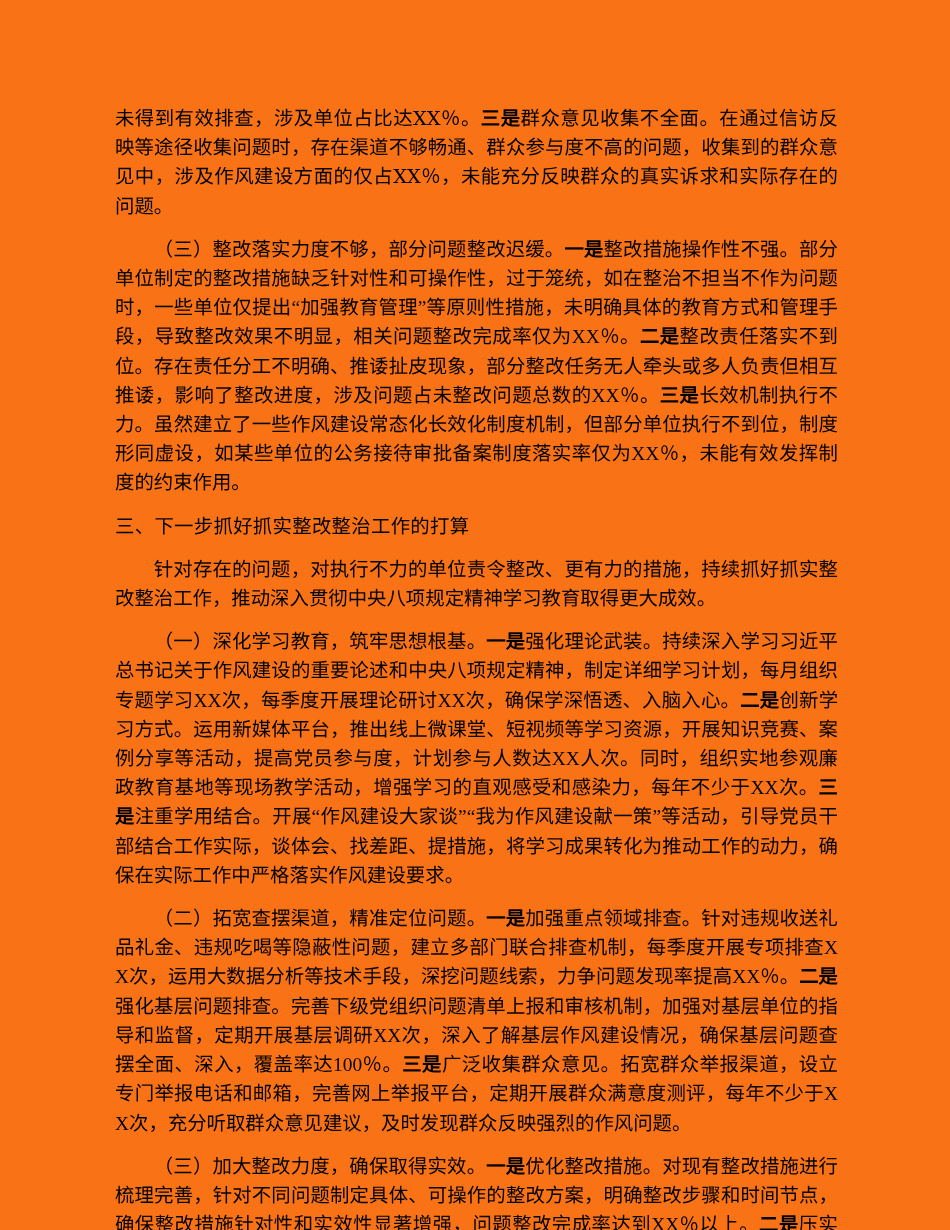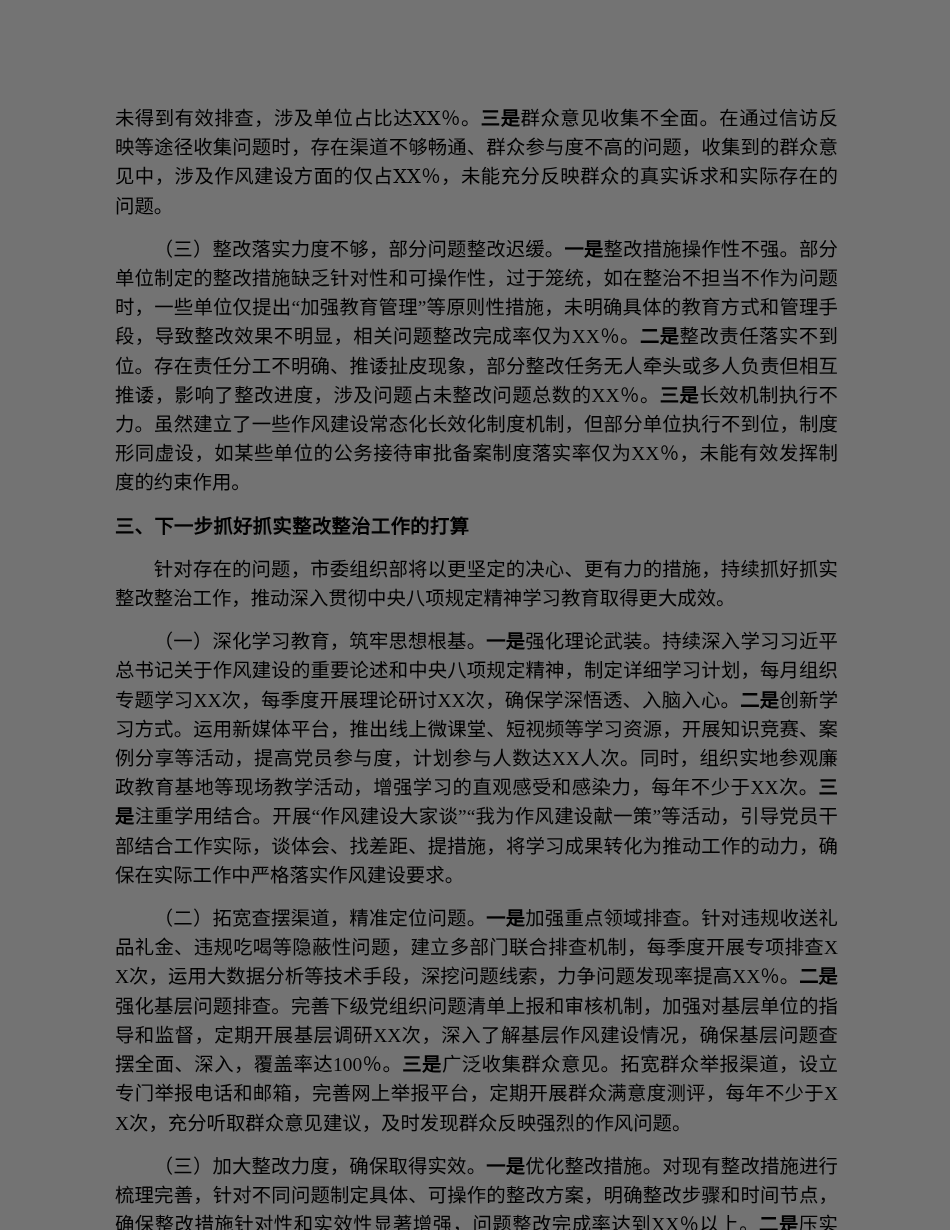--- a/index.html
+++ b/index.html
@@ -12,21 +12,21 @@
     width: 950px;
     height: 1230px;
     font-family: "DejaVu Serif", "Liberation Serif", serif;
     color: #000000;
     -webkit-font-smoothing: antialiased;
   }
   .page {
     position: relative;
     width: 950px;
     height: 1230px;
-    background: #737373;
+    background: #f97316;
     box-sizing: border-box;
     padding: 104px 112px 0 115px;
     overflow: hidden;
   }
   .doc-body {
     width: 723px;
   }
   p.para {
     margin: 0 0 0 0;
     font-size: 19.4px;
@@ -43,21 +43,21 @@
     text-indent: 0;
   }
   p.para + p.para {
     margin-top: 14px;
     font-family: Liberation Serif, serif;
   }
   h2.section-heading {
     margin: 14px 0 0 0;
     font-size: 19.4px;
     line-height: 29.2px;
-    font-weight: bold;
+    font-weight: normal;
     font-family: "DejaVu Sans", "Liberation Sans", sans-serif;
     text-indent: 0;
     color: #000000;
     letter-spacing: 0.3px;
   }
   h2.section-heading + p.para {
     margin-top: 14px;
   }
   .b {
     font-weight: bold;
@@ -68,21 +68,21 @@
 
 <div class="page">
   <div class="doc-body">
 
     <p class="para cont">未得到有效排查，涉及单位占比达XX％。<span class="b">三是</span>群众意见收集不全面。在通过信访反映等途径收集问题时，存在渠道不够畅通、群众参与度不高的问题，收集到的群众意见中，涉及作风建设方面的仅占XX％，未能充分反映群众的真实诉求和实际存在的问题。</p>
 
     <p class="para">（三）整改落实力度不够，部分问题整改迟缓。<span class="b">一是</span>整改措施操作性不强。部分单位制定的整改措施缺乏针对性和可操作性，过于笼统，如在整治不担当不作为问题时，一些单位仅提出“加强教育管理”等原则性措施，未明确具体的教育方式和管理手段，导致整改效果不明显，相关问题整改完成率仅为XX％。<span class="b">二是</span>整改责任落实不到位。存在责任分工不明确、推诿扯皮现象，部分整改任务无人牵头或多人负责但相互推诿，影响了整改进度，涉及问题占未整改问题总数的XX％。<span class="b">三是</span>长效机制执行不力。虽然建立了一些作风建设常态化长效化制度机制，但部分单位执行不到位，制度形同虚设，如某些单位的公务接待审批备案制度落实率仅为XX％，未能有效发挥制度的约束作用。</p>
 
     <h2 class="section-heading">三、下一步抓好抓实整改整治工作的打算</h2>
 
-    <p class="para">针对存在的问题，市委组织部将以更坚定的决心、更有力的措施，持续抓好抓实整改整治工作，推动深入贯彻中央八项规定精神学习教育取得更大成效。</p>
+    <p class="para">针对存在的问题，对执行不力的单位责令整改、更有力的措施，持续抓好抓实整改整治工作，推动深入贯彻中央八项规定精神学习教育取得更大成效。</p>
 
     <p class="para">（一）深化学习教育，筑牢思想根基。<span class="b">一是</span>强化理论武装。持续深入学习习近平总书记关于作风建设的重要论述和中央八项规定精神，制定详细学习计划，每月组织专题学习XX次，每季度开展理论研讨XX次，确保学深悟透、入脑入心。<span class="b">二是</span>创新学习方式。运用新媒体平台，推出线上微课堂、短视频等学习资源，开展知识竞赛、案例分享等活动，提高党员参与度，计划参与人数达XX人次。同时，组织实地参观廉政教育基地等现场教学活动，增强学习的直观感受和感染力，每年不少于XX次。<span class="b">三是</span>注重学用结合。开展“作风建设大家谈”“我为作风建设献一策”等活动，引导党员干部结合工作实际，谈体会、找差距、提措施，将学习成果转化为推动工作的动力，确保在实际工作中严格落实作风建设要求。</p>
 
     <p class="para">（二）拓宽查摆渠道，精准定位问题。<span class="b">一是</span>加强重点领域排查。针对违规收送礼品礼金、违规吃喝等隐蔽性问题，建立多部门联合排查机制，每季度开展专项排查XX次，运用大数据分析等技术手段，深挖问题线索，力争问题发现率提高XX％。<span class="b">二是</span>强化基层问题排查。完善下级党组织问题清单上报和审核机制，加强对基层单位的指导和监督，定期开展基层调研XX次，深入了解基层作风建设情况，确保基层问题查摆全面、深入，覆盖率达100％。<span class="b">三是</span>广泛收集群众意见。拓宽群众举报渠道，设立专门举报电话和邮箱，完善网上举报平台，定期开展群众满意度测评，每年不少于XX次，充分听取群众意见建议，及时发现群众反映强烈的作风问题。</p>
 
     <p class="para">（三）加大整改力度，确保取得实效。<span class="b">一是</span>优化整改措施。对现有整改措施进行梳理完善，针对不同问题制定具体、可操作的整改方案，明确整改步骤和时间节点，确保整改措施针对性和实效性显著增强，问题整改完成率达到XX％以上。<span class="b">二是</span>压实整改责任。进一步明确各单位和部门整改责任，建立整改责任清单，实行销号管理，对整改不力的单位和个人进行严肃问责，问责率不低于XX％，确保整改任务落到实处。加强制度执行。定期对作风建设相关制度执行情况进行检查，每半年开展一次制度执行情况专项督查，对执行不力的单位责令整改，整改率达100％，强化制度刚性约束，巩固整改成果。</p>
 
   </div>
 </div>
 

